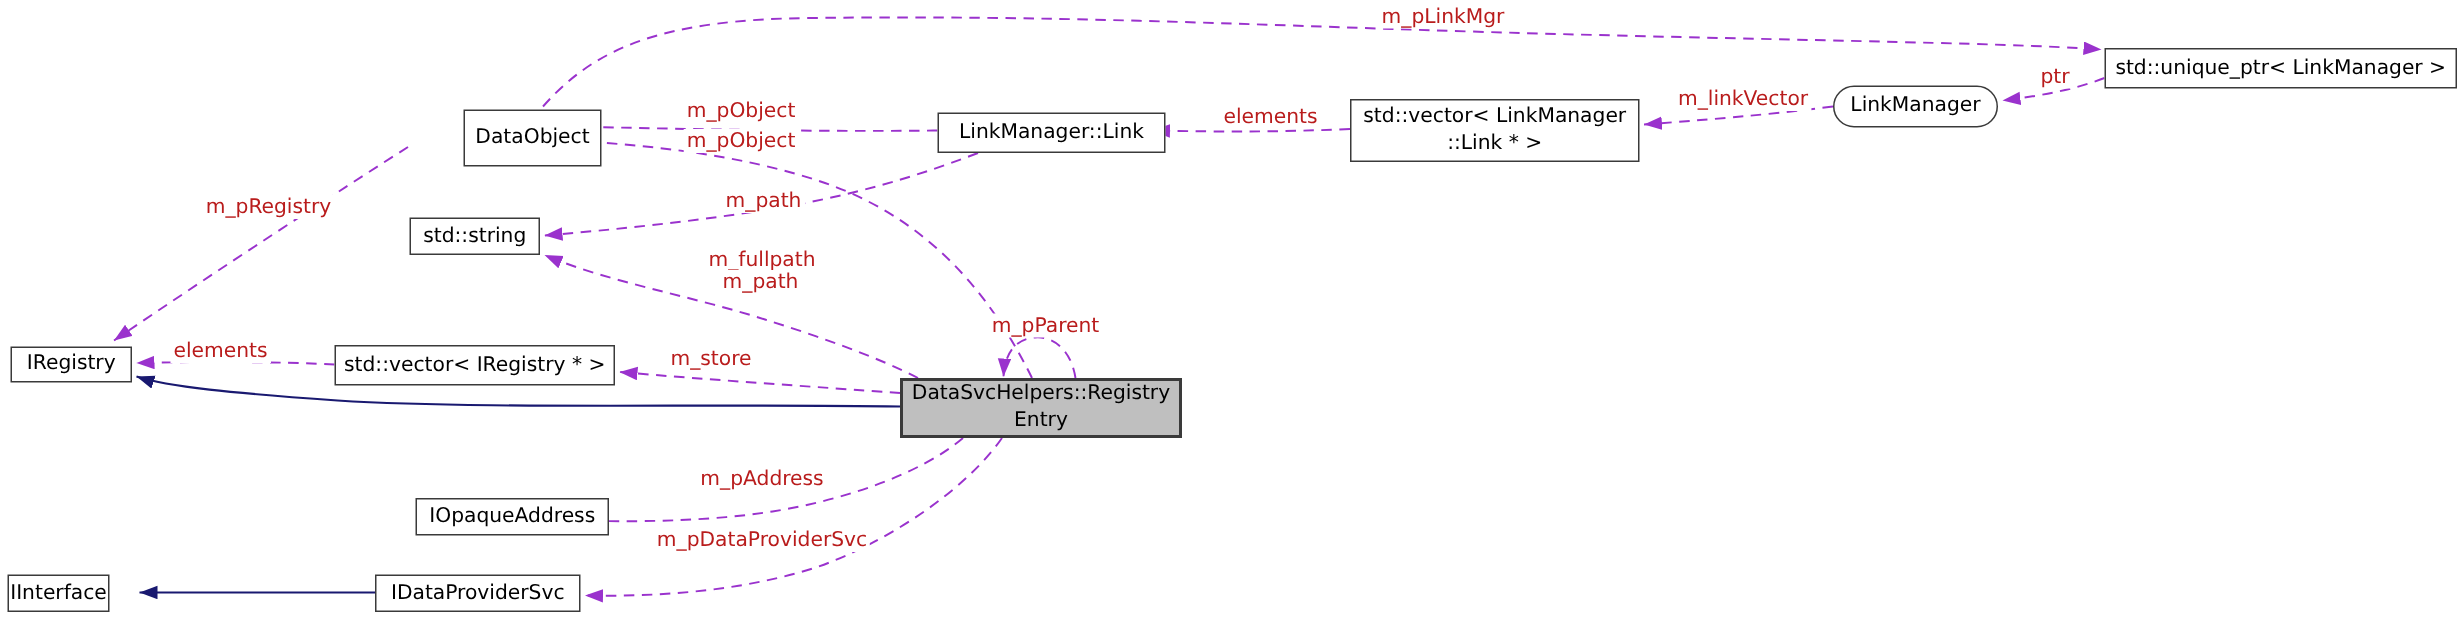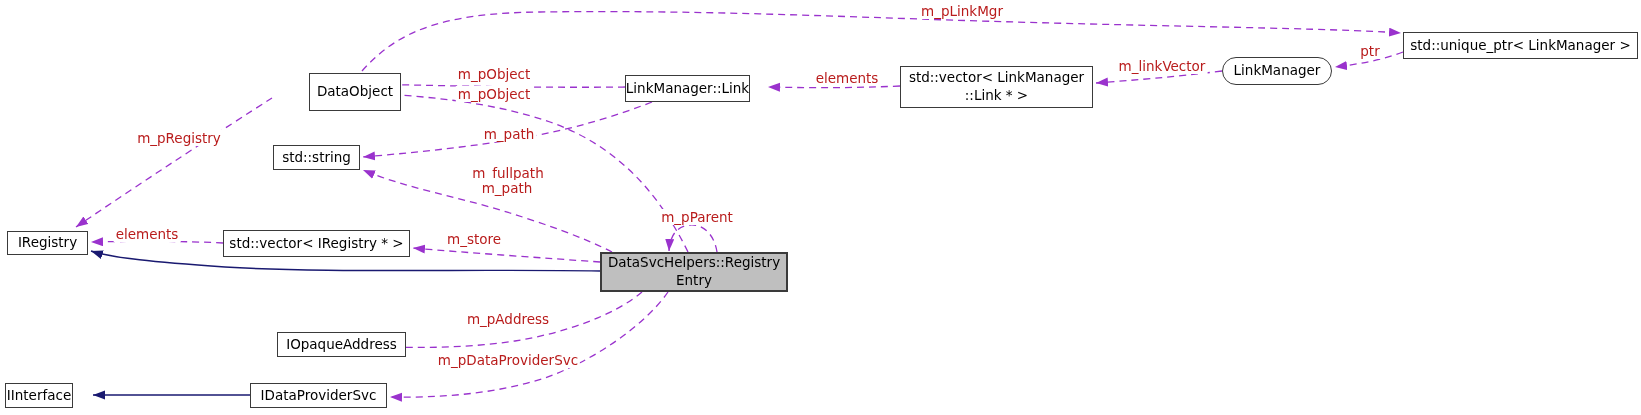--- a/index.html
+++ b/index.html
@@ -83,21 +83,21 @@
 
     <path class="edge-solid" d="M 600 271 C 470 269 320 273 225 267 C 155 262 112 258 91 251" marker-end="url(#an)"></path>
 
     <path class="edge-solid" d="M 250 395 L 93 395" marker-end="url(#an)"></path>
   </svg>
 
   <div class="node" style="left:270px;top:73px;width:92px;height:38px;margin-left:39px;">
     <span>DataObject</span>
   </div>
 
-  <div class="node" style="left:625px;top:75px;width:125px;height:27px;">
+  <div class="node" style="left:625px;top:75px;width:152px;height:27px;">
     <span>LinkManager::Link</span>
   </div>
 
   <div class="node" style="left:900px;top:66px;width:193px;height:42px;">
     <span>std::vector&lt; LinkManager</span>
     <span>::Link * &gt;</span>
   </div>
 
   <div class="node" style="left:1222px;top:57px;width:110px;height:28px;border-radius:14px;">
     <span>LinkManager</span>

